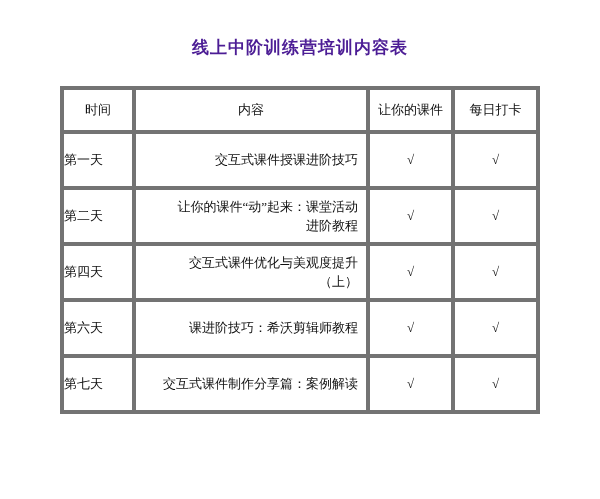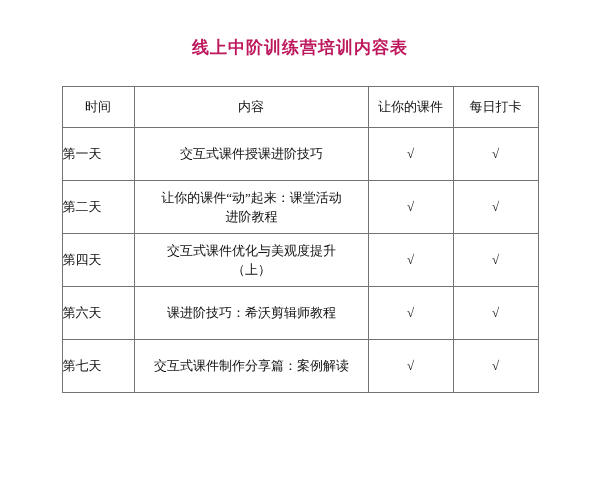--- a/index.html
+++ b/index.html
@@ -20,37 +20,37 @@
     height: 499px;
     box-sizing: border-box;
   }
   .doc-title {
     text-align: center;
     font-size: 17px;
     font-weight: bold;
     letter-spacing: 1px;
     margin-top: 36px;
     margin-bottom: 0;
-    color: #be185d;
+    color: #4c1d95;
     font-family: "Liberation Serif", "DejaVu Serif", serif;
   }
   .table-wrap {
     margin-top: 27px;
     display: flex;
     justify-content: center;
   }
   table.schedule {
     border-collapse: collapse;
     width: 476px;
     table-layout: fixed;
     background: #ffffff;
   }
   table.schedule th,
   table.schedule td {
-    border: 1px solid #737373;
+    border: 4px solid #737373;
     font-size: 13px;
     color: #111111;
     font-family: "Liberation Serif", "DejaVu Serif", serif;
     font-weight: normal;
     line-height: 1.5;
   }
   table.schedule th {
     text-align: center;
     height: 38px;
     vertical-align: middle;
@@ -60,21 +60,21 @@
   col.c-quiz { width: 85px; }
   col.c-checkin { width: 85px; }
 
   td.day-cell {
     text-align: left;
     vertical-align: middle;
     height: 44px;
     padding: 0;
   }
   td.content-cell {
-    text-align: center;
+    text-align: right;
     vertical-align: middle;
     padding: 4px 8px 4px 9px;
     height: 44px;
   }
   td.mark-cell {
     text-align: center;
     vertical-align: middle;
     padding: 0;
     font-size: 13px;
   }

